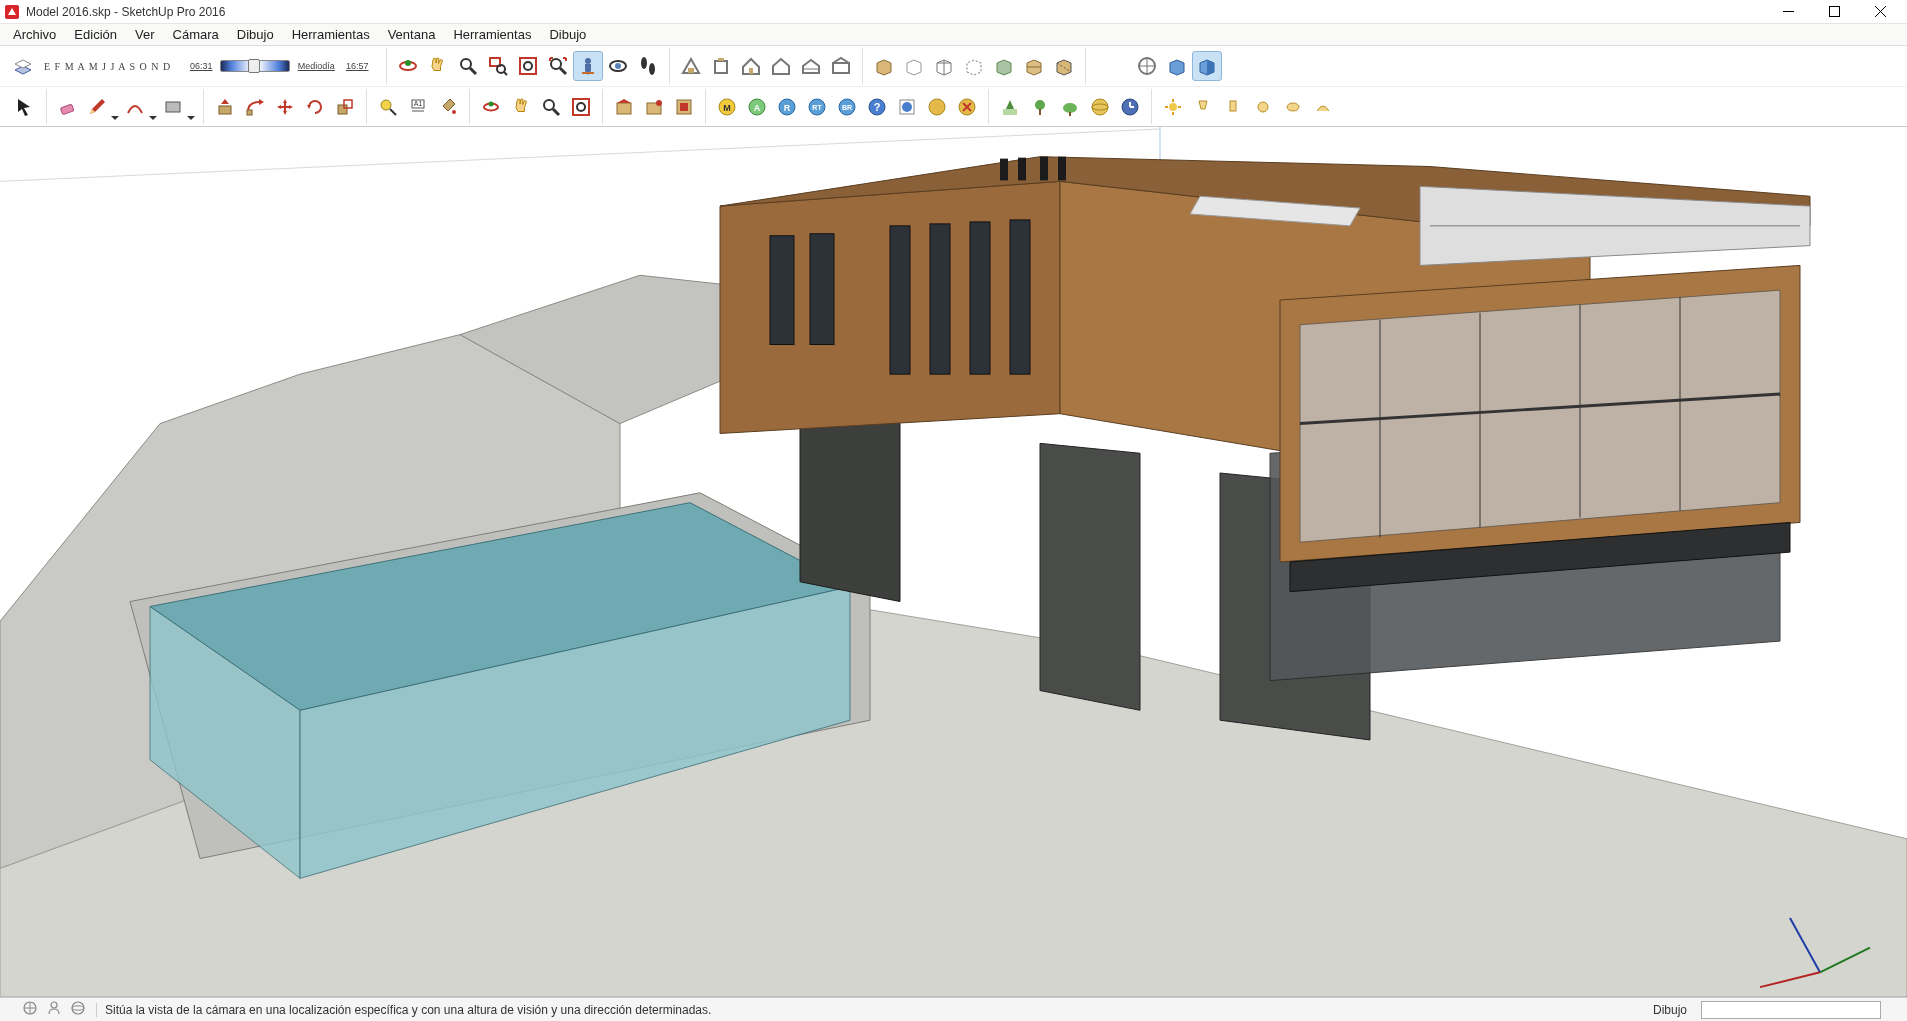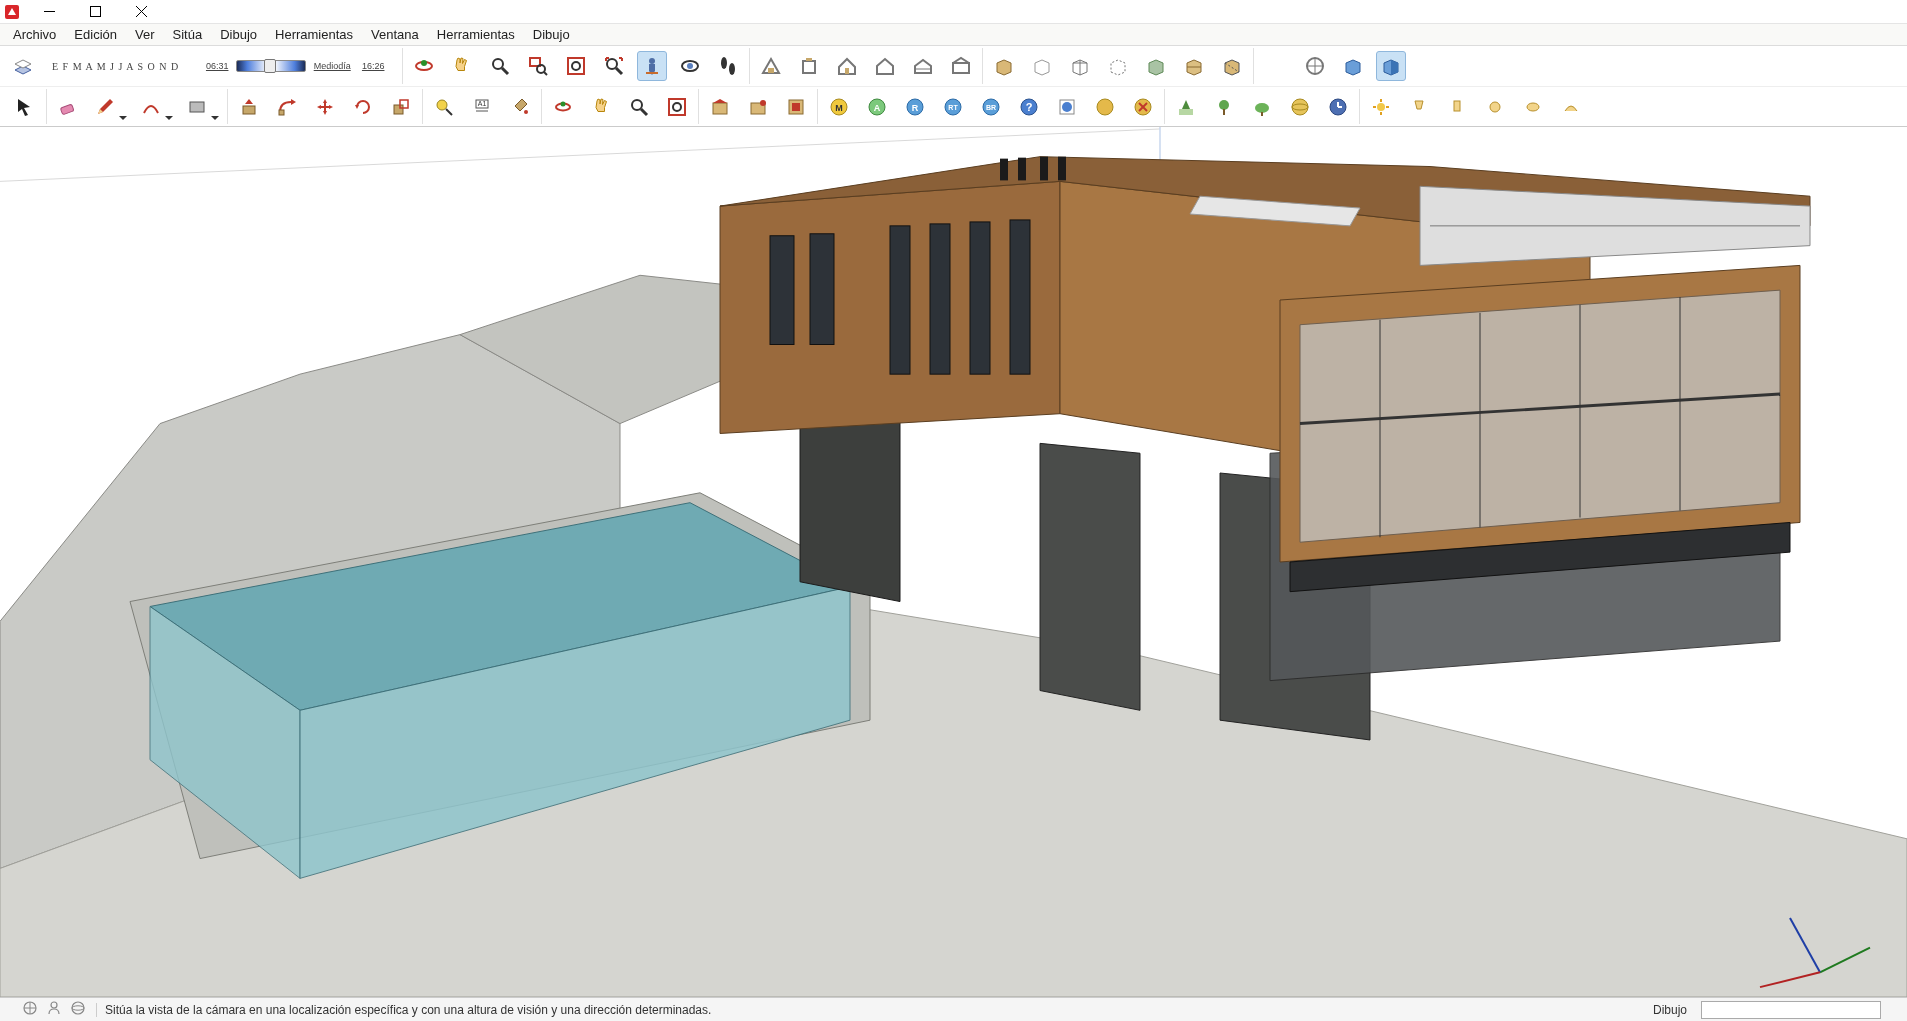--- a/index.html
+++ b/index.html
@@ -60,21 +60,21 @@
     height:40px;
     display:flex;
     align-items:center;
     padding:2px 4px;
     gap:0px;
   }
   .toolbar-row + .toolbar-row { border-top:1px solid #eee;}
   .tb-group {
     display:flex;
     align-items:center;
-    gap:8px;
+    gap:0;
     padding:0 6px;
     border-right:1px solid #e0e0e0;
     height:100%;
   }
   .tb-group.no-border{border-right:none;}
   .tb-btn {
     width:30px;height:30px;
     border:1px solid transparent;
     border-radius:3px;
     display:flex;align-items:center;justify-content:center;
@@ -135,20 +135,21 @@
 </head>
 <body>
 
 <div class="titlebar">
   <span class="app-icon">
     <svg viewBox="0 0 16 16">
         <rect x="1" y="1" width="14" height="14" rx="2" fill="#d9262a"></rect>
         <path d="M4 11 L8 4 L12 11 Z" fill="#fff"></path>
       </svg>
   </span>
+  <span class="title-text">Model 2016.skp - SketchUp Pro 2016</span>
   <div class="win-controls">
     <div class="win-btn">
         <svg viewBox="0 0 11 11">
           <line x1="0" y1="5.5" x2="11" y2="5.5"></line>
         </svg>
       </div>
     <div class="win-btn">
         <svg viewBox="0 0 11 11">
           <rect x="0.5" y="0.5" width="10" height="10"></rect>
         </svg>
@@ -159,21 +160,21 @@
           <line x1="11" y1="0" x2="0" y2="11"></line>
         </svg>
       </div>
   </div>
 </div>
 
 <div class="menubar">
   <div class="menu-item">Archivo</div>
   <div class="menu-item">Edición</div>
   <div class="menu-item">Ver</div>
-  <div class="menu-item">Sitúa</div>
+  <div class="menu-item">Cámara</div>
   <div class="menu-item">Dibujo</div>
   <div class="menu-item">Herramientas</div>
   <div class="menu-item">Ventana</div>
   <div class="menu-item">Herramientas</div>
   <div class="menu-item">Dibujo</div>
 </div>
 
 <div class="toolbars">
 
   <div class="toolbar-row">
@@ -186,21 +187,21 @@
       </div>
       <div class="shadow-slider">
         <span class="month-letters">E F M A M J J A S O N D</span>
       </div>
       <div class="shadow-slider">
         <span class="tval">06:31</span>
         <div class="track day">
             <div class="knob"></div>
           </div>
         <span class="tval" style="width:44px;">Mediodía</span>
-        <span class="tval">16:26</span>
+        <span class="tval">16:57</span>
       </div>
     </div>
 
     <div class="tb-group">
       <div class="tb-btn">
           <svg width="22" height="22" viewBox="0 0 22 22">
             <ellipse cx="11" cy="11" rx="8" ry="4" fill="none" stroke="#c0392b" stroke-width="2"></ellipse>
             <circle cx="11" cy="8" r="3" fill="#2a8f2a"></circle>
           </svg>
         </div>

